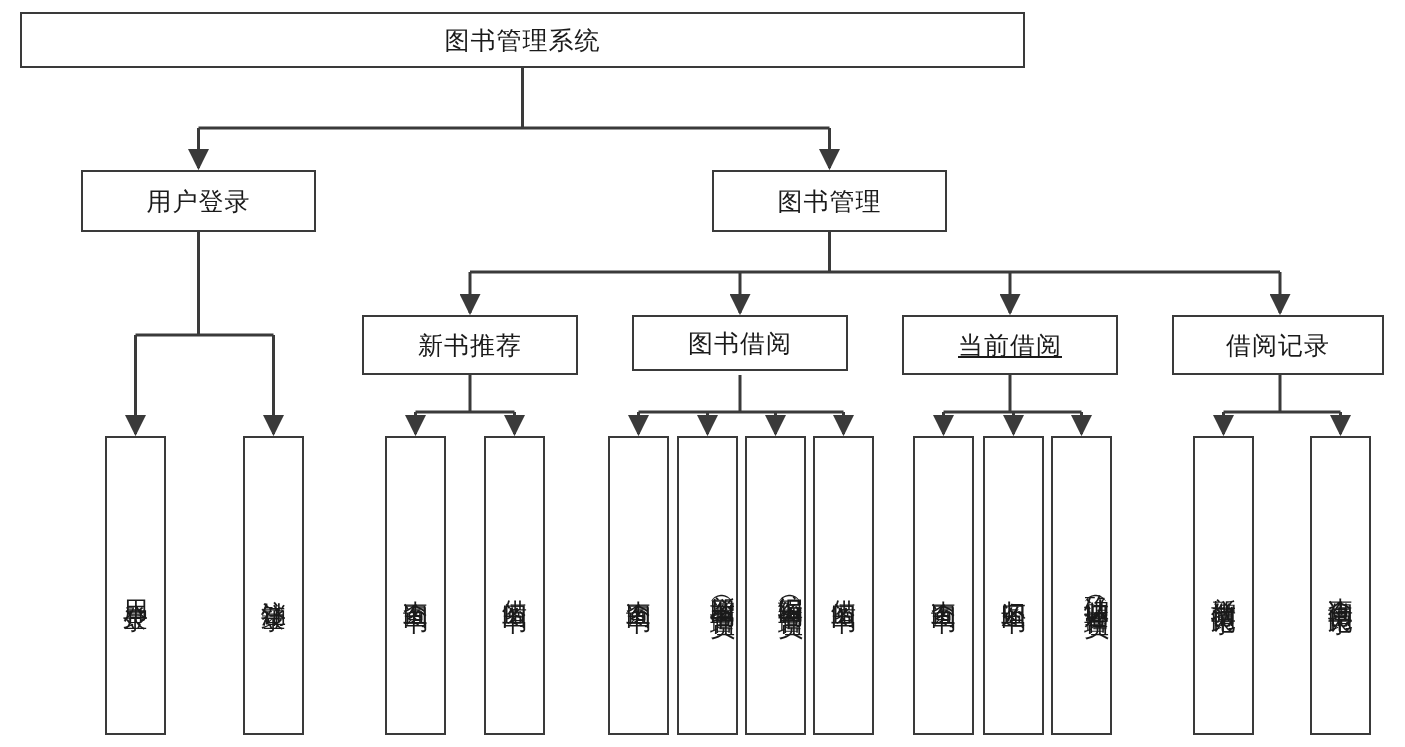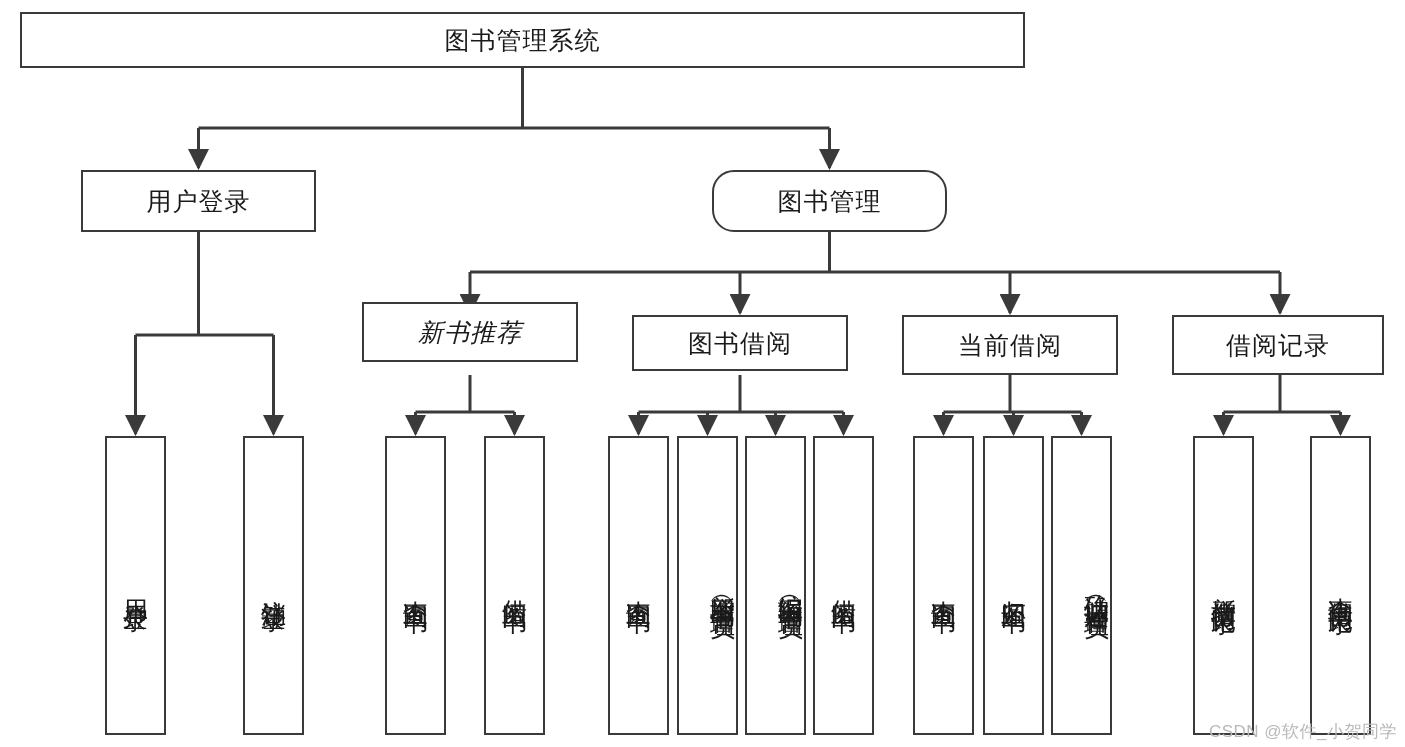--- a/index.html
+++ b/index.html
@@ -114,30 +114,30 @@
       </g>
   </svg>
 
   <div id="nodes">
       <div class="node horiz" style="left: 20px; top: 12px; width: 1005px; height: 56px;">
         <span class="hlabel">图书管理系统</span>
       </div>
       <div class="node horiz" style="left: 81px; top: 170px; width: 235px; height: 62px;">
         <span class="hlabel">用户登录</span>
       </div>
-      <div class="node horiz" style="left: 712px; top: 170px; width: 235px; height: 62px; border-radius: 22px;">
+      <div class="node horiz" style="left: 712px; top: 170px; width: 235px; height: 62px;">
         <span class="hlabel">图书管理</span>
       </div>
-      <div class="node horiz" style="left: 362px; top: 302px; width: 216px; height: 60px; font-style: italic;">
+      <div class="node horiz" style="left: 362px; top: 315px; width: 216px; height: 60px;">
         <span class="hlabel">新书推荐</span>
       </div>
       <div class="node horiz" style="left: 632px; top: 315px; width: 216px; height: 56px;">
         <span class="hlabel">图书借阅</span>
       </div>
-      <div class="node horiz" style="left: 902px; top: 315px; width: 216px; height: 60px;">
+      <div class="node horiz" style="left: 902px; top: 315px; width: 216px; height: 60px; text-decoration: underline;">
         <span class="hlabel">当前借阅</span>
       </div>
       <div class="node horiz" style="left: 1172px; top: 315px; width: 212px; height: 60px;">
         <span class="hlabel">借阅记录</span>
       </div>
       <div class="node vert" style="left: 105px; top: 436px; width: 61px; height: 299px; align-items: center; padding-top: 0px;">
         <span class="vlabel">用户登录</span>
       </div>
       <div class="node vert" style="left: 243px; top: 436px; width: 61px; height: 299px; align-items: center; padding-top: 0px;">
         <span class="vlabel">注销登录</span>
@@ -170,15 +170,14 @@
         <span class="vlabel">确认归还（管理员）</span>
       </div>
       <div class="node vert" style="left: 1193px; top: 436px; width: 61px; height: 299px; align-items: center; padding-top: 0px;">
         <span class="vlabel">新增借阅记录</span>
       </div>
       <div class="node vert" style="left: 1310px; top: 436px; width: 61px; height: 299px; align-items: center; padding-top: 0px;">
         <span class="vlabel">查询借阅记录</span>
       </div>
     </div>
 
-  <div class="watermark">CSDN @软件_小贺同学</div>
 
 </div>
 
 </body></html>

